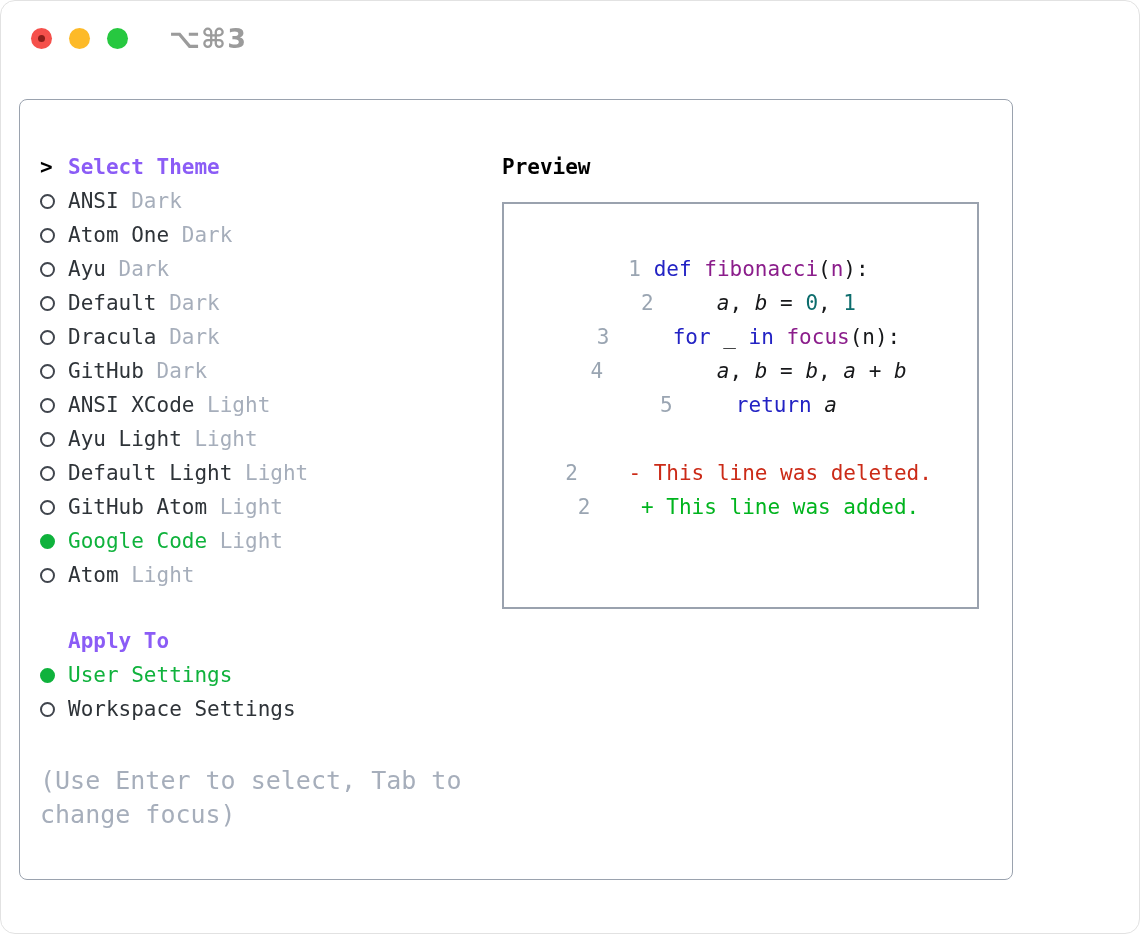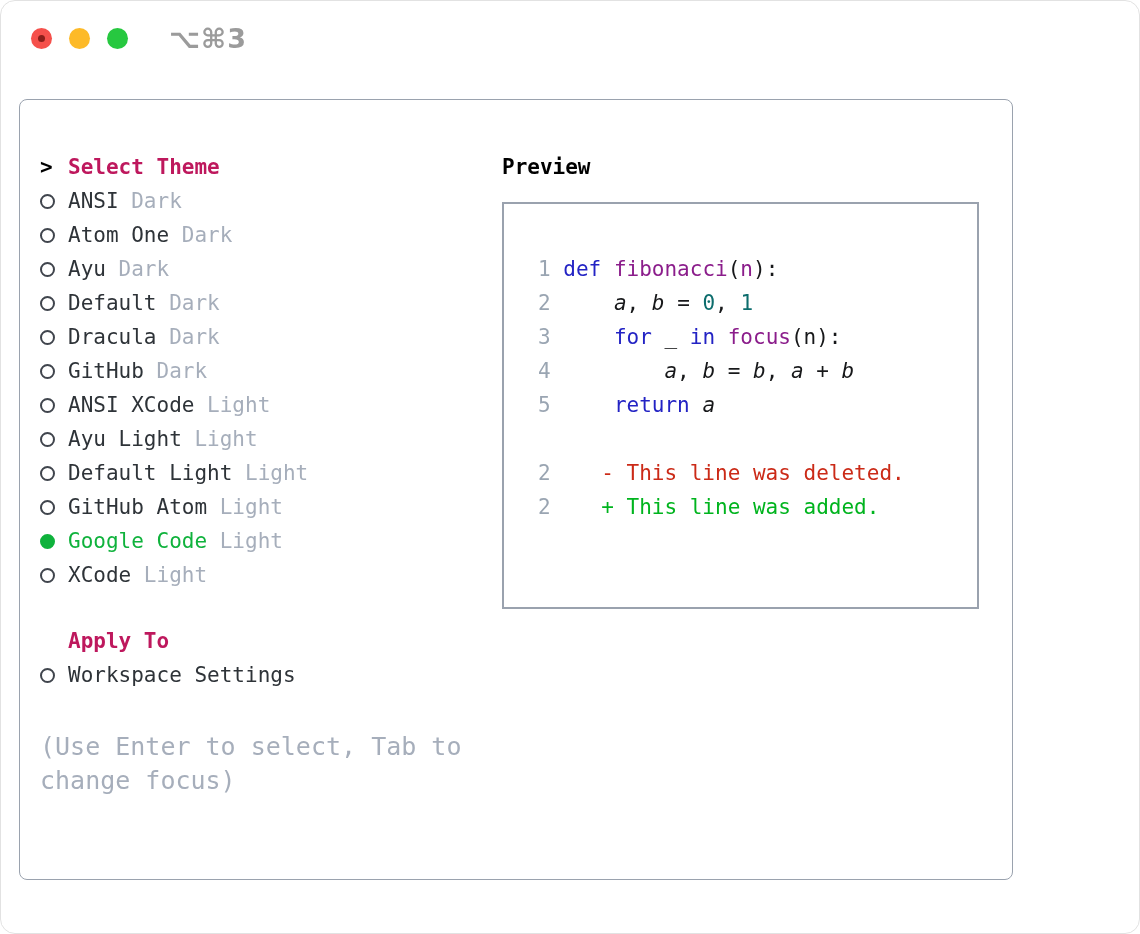--- a/index.html
+++ b/index.html
@@ -47,35 +47,35 @@
     font-family:"DejaVu Sans","Liberation Sans",sans-serif;
   }
   
   .panel{
     position:absolute;left:18px;top:98px;width:994px;height:781px;
     border:1.5px solid var(--panel-border);border-radius:8px;
     display:flex;padding:50px 0 0 20px;background:#fff;
     font-size:21px;line-height:34px;color:var(--primary-text);
   }
   .left-col{width:462px;flex:none;}
-  .right-col{flex:1;}
+  .right-col{flex:1;text-align:center;}
   .row{display:flex;align-items:center;height:34px;white-space:pre;}
   .bullet{
     width:28px;flex:none;display:inline-flex;align-items:center;
     color:#000;font-weight:bold;
   }
   .radio{
     width:15px;height:15px;border-radius:50%;
     border:2px solid #40454d;display:inline-block;
   }
   .radio.selected{background:var(--accent-green);border-color:var(--accent-green);}
   .item-label{color:var(--primary-text);}
   .item-label.selected{color:var(--accent-green);}
   .variant{color:var(--secondary-text);}
-  .menu-header{font-weight:bold;color:#be185d;}
+  .menu-header{font-weight:bold;color:#8b5cf6;}
   .apply-block{margin-top:32px;}
   .hint{
     margin-top:38px;max-width:430px;color:var(--secondary-text);
     font-size:25px;line-height:34px;
   }
   
   .preview-title{font-weight:bold;color:#000;height:34px;display:flex;align-items:center;}
   .preview-box{
     margin-top:18px;width:477px;height:407px;
     border:2px solid var(--panel-border);
@@ -116,29 +116,30 @@
           <div class="row theme-item"><span class="bullet"><span class="radio"></span></span><span class="item-label">Atom One</span><span class="variant"> Dark</span></div>
           <div class="row theme-item"><span class="bullet"><span class="radio"></span></span><span class="item-label">Ayu</span><span class="variant"> Dark</span></div>
           <div class="row theme-item"><span class="bullet"><span class="radio"></span></span><span class="item-label">Default</span><span class="variant"> Dark</span></div>
           <div class="row theme-item"><span class="bullet"><span class="radio"></span></span><span class="item-label">Dracula</span><span class="variant"> Dark</span></div>
           <div class="row theme-item"><span class="bullet"><span class="radio"></span></span><span class="item-label">GitHub</span><span class="variant"> Dark</span></div>
           <div class="row theme-item"><span class="bullet"><span class="radio"></span></span><span class="item-label">ANSI XCode</span><span class="variant"> Light</span></div>
           <div class="row theme-item"><span class="bullet"><span class="radio"></span></span><span class="item-label">Ayu Light</span><span class="variant"> Light</span></div>
           <div class="row theme-item"><span class="bullet"><span class="radio"></span></span><span class="item-label">Default Light</span><span class="variant"> Light</span></div>
           <div class="row theme-item"><span class="bullet"><span class="radio"></span></span><span class="item-label">GitHub Atom</span><span class="variant"> Light</span></div>
           <div class="row theme-item"><span class="bullet"><span class="radio selected"></span></span><span class="item-label selected">Google Code</span><span class="variant"> Light</span></div>
-          <div class="row theme-item"><span class="bullet"><span class="radio"></span></span><span class="item-label">XCode</span><span class="variant"> Light</span></div>
+          <div class="row theme-item"><span class="bullet"><span class="radio"></span></span><span class="item-label">Atom</span><span class="variant"> Light</span></div>
         </div>
 
       <div class="apply-block">
         <div class="row">
           <span class="bullet"></span>
           <span class="menu-header">Apply To</span>
         </div>
         <div id="apply-options">
+            <div class="row apply-option"><span class="bullet"><span class="radio selected"></span></span><span class="item-label selected">User Settings</span></div>
             <div class="row apply-option"><span class="bullet"><span class="radio"></span></span><span class="item-label">Workspace Settings</span></div>
           </div>
       </div>
 
       <div class="hint">(Use Enter to select, Tab to change focus)</div>
     </div>
 
     <div class="right-col">
       <div class="preview-title">Preview</div>
       <div class="preview-box" id="preview-box">

